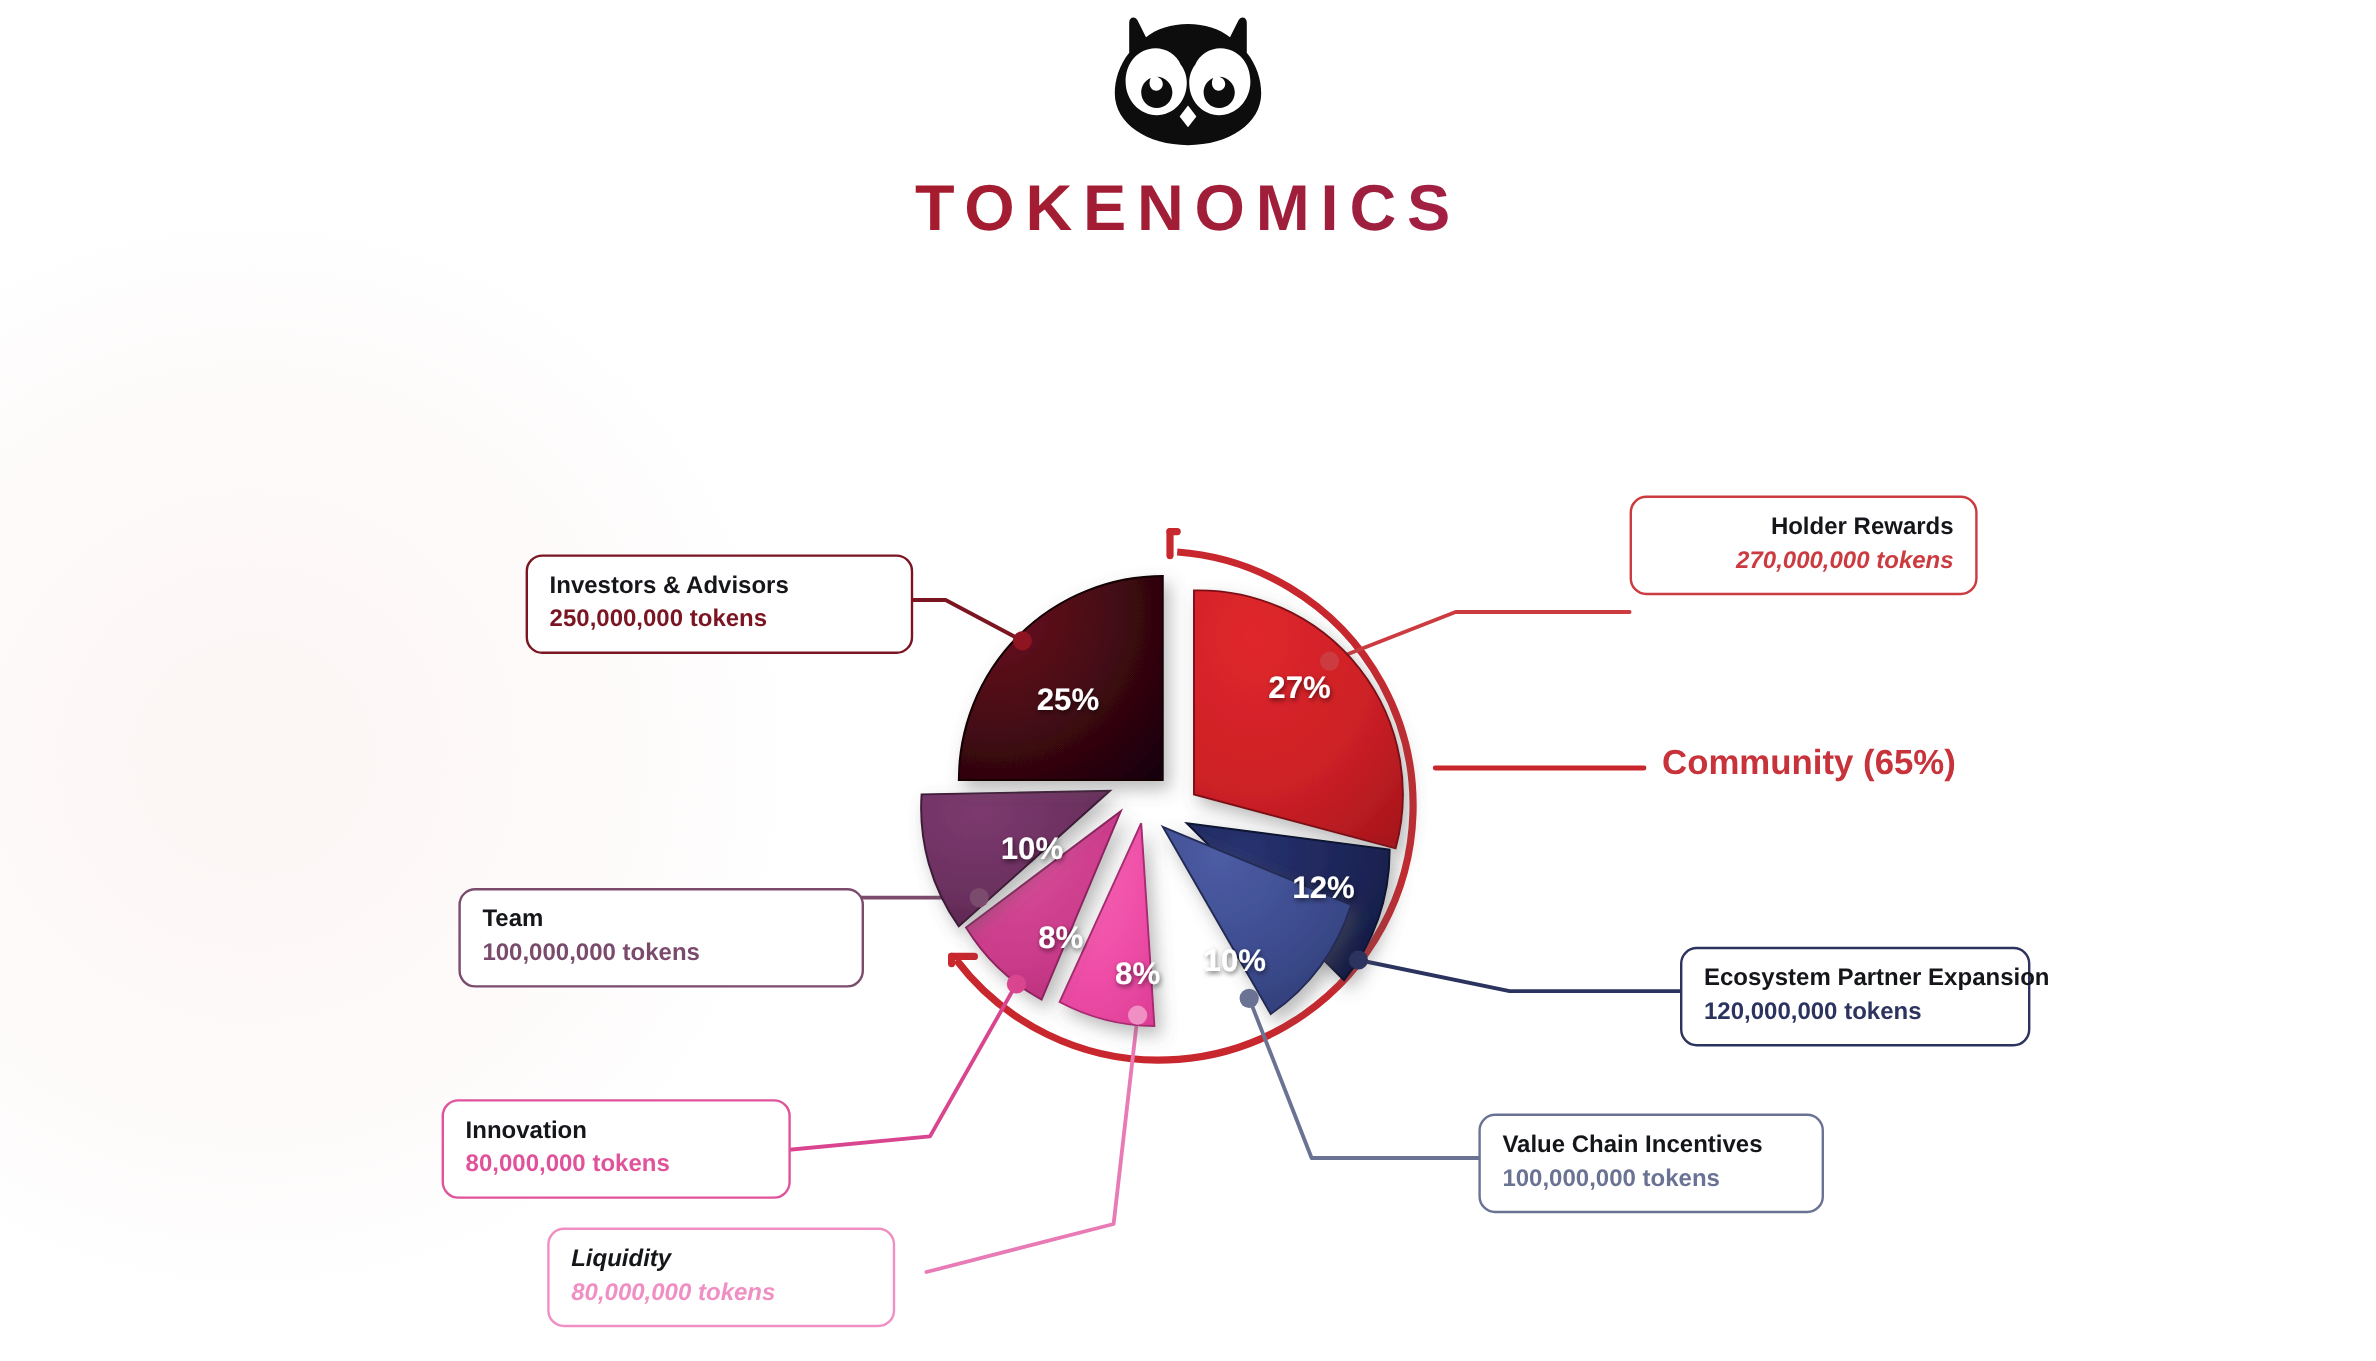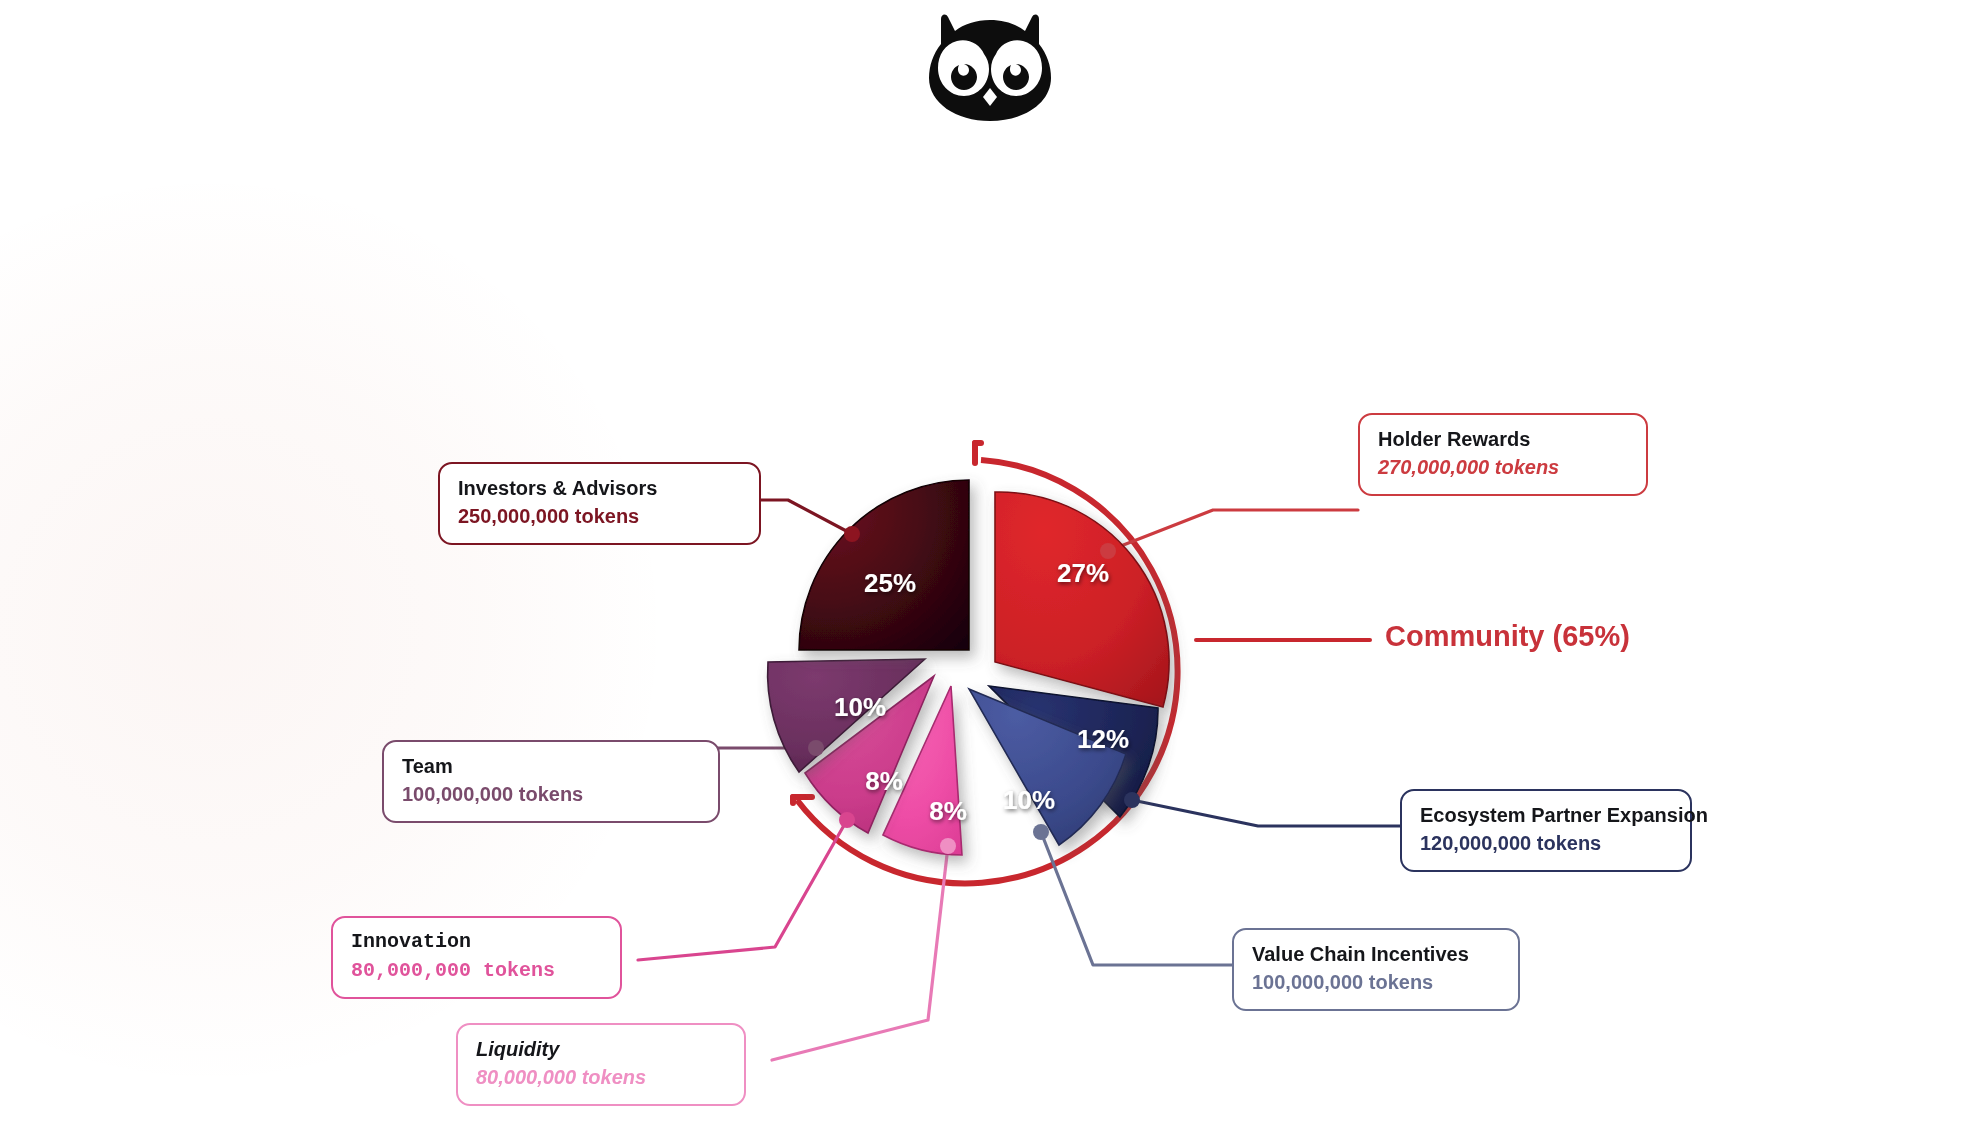--- a/index.html
+++ b/index.html
@@ -59,20 +59,21 @@
       <path d="M60 40 C56 30 44 24 33 27 C21 30 14 41 14 54 C14 70 26 82 40 82 C54 82 65 70 65 55 C65 49 63 44 60 40 Z"></path>
       <path d="M72 40 C76 30 88 24 99 27 C111 30 118 41 118 54 C118 70 106 82 92 82 C78 82 67 70 67 55 C67 49 69 44 72 40 Z"></path>
       <path d="M66 74 L73 83 L66 92 L59 83 Z"></path>
     </g>
     <g fill="#0d0d0d">
       <path d="M40 50 C47 50 53 56 53 63 C53 70 47 76 40 76 C33 76 27 70 27 63 C27 58 30 53 35 51 C33 55 34 59 37 61 C41 63 45 60 45 56 C45 53 43 51 40 50 Z"></path>
       <path d="M92 50 C99 50 105 56 105 63 C105 70 99 76 92 76 C85 76 79 70 79 63 C79 58 82 53 87 51 C85 55 86 59 89 61 C93 63 97 60 97 56 C97 53 95 51 92 50 Z"></path>
     </g>
   </svg>
 
+  <div id="title">TOKENOMICS</div>
 
 </div>
 
 <svg id="stage" viewBox="0 0 1980 1134">
   <defs>
     <filter id="sliceShadow" x="-40%" y="-40%" width="190%" height="190%">
       <feDropShadow dx="5" dy="7" stdDeviation="7" flood-color="#5a5a5a" flood-opacity="0.42"></feDropShadow>
     </filter>
     <filter id="boxShadow" x="-30%" y="-30%" width="170%" height="170%">
       <feDropShadow dx="0" dy="3" stdDeviation="4" flood-color="#8a8a8a" flood-opacity="0.30"></feDropShadow>
@@ -173,36 +174,36 @@
     <circle cx="1108" cy="551" r="8" fill="#cc3b40"></circle>
     <circle cx="852" cy="534" r="8" fill="#8d1420"></circle>
     <circle cx="816" cy="748" r="8" fill="#7a4b6c"></circle>
     <circle cx="847" cy="820" r="8" fill="#d9458f"></circle>
     <circle cx="948" cy="846" r="8" fill="#ef8fc3"></circle>
     <circle cx="1132" cy="800" r="8" fill="#2b335e"></circle>
     <circle cx="1041" cy="832" r="8" fill="#6b7394"></circle>
   </g>
 </svg>
 
-<div class="callout" id="c-holder" style="left:1358px;top:413px;width:290px;border-color:#cc3b40;">
+<div class="callout" id="c-holder" style="left:1358px;top:413px;width:290px;border-color:#cc3b40;text-align:right;">
   <div class="cname">Holder Rewards</div>
   <div class="cval" style="color:#cc3b40;font-style:italic;">270,000,000 tokens</div>
 </div>
 
 <div class="callout" id="c-investors" style="left:438px;top:462px;width:323px;border-color:#7c1522;">
   <div class="cname">Investors &amp; Advisors</div>
   <div class="cval" style="color:#7c1522;">250,000,000 tokens</div>
 </div>
 
 <div class="callout" id="c-team" style="left:382px;top:740px;width:338px;border-color:#7a4b6c;">
   <div class="cname">Team</div>
   <div class="cval" style="color:#7a4b6c;">100,000,000 tokens</div>
 </div>
 
-<div class="callout" id="c-innovation" style="left:331px;top:916px;width:291px;border-color:#e0539b;font-family:Liberation Mono, monospace;">
+<div class="callout" id="c-innovation" style="left:368px;top:916px;width:291px;border-color:#e0539b;">
   <div class="cname">Innovation</div>
   <div class="cval" style="color:#e0539b;">80,000,000 tokens</div>
 </div>
 
 <div class="callout" id="c-liquidity" style="left:456px;top:1023px;width:290px;border-color:#ef8fc3;font-style:italic;">
   <div class="cname">Liquidity</div>
   <div class="cval" style="color:#ef8fc3;">80,000,000 tokens</div>
 </div>
 
 <div class="callout" id="c-ecosystem" style="left:1400px;top:789px;width:292px;border-color:#2b335e;">

